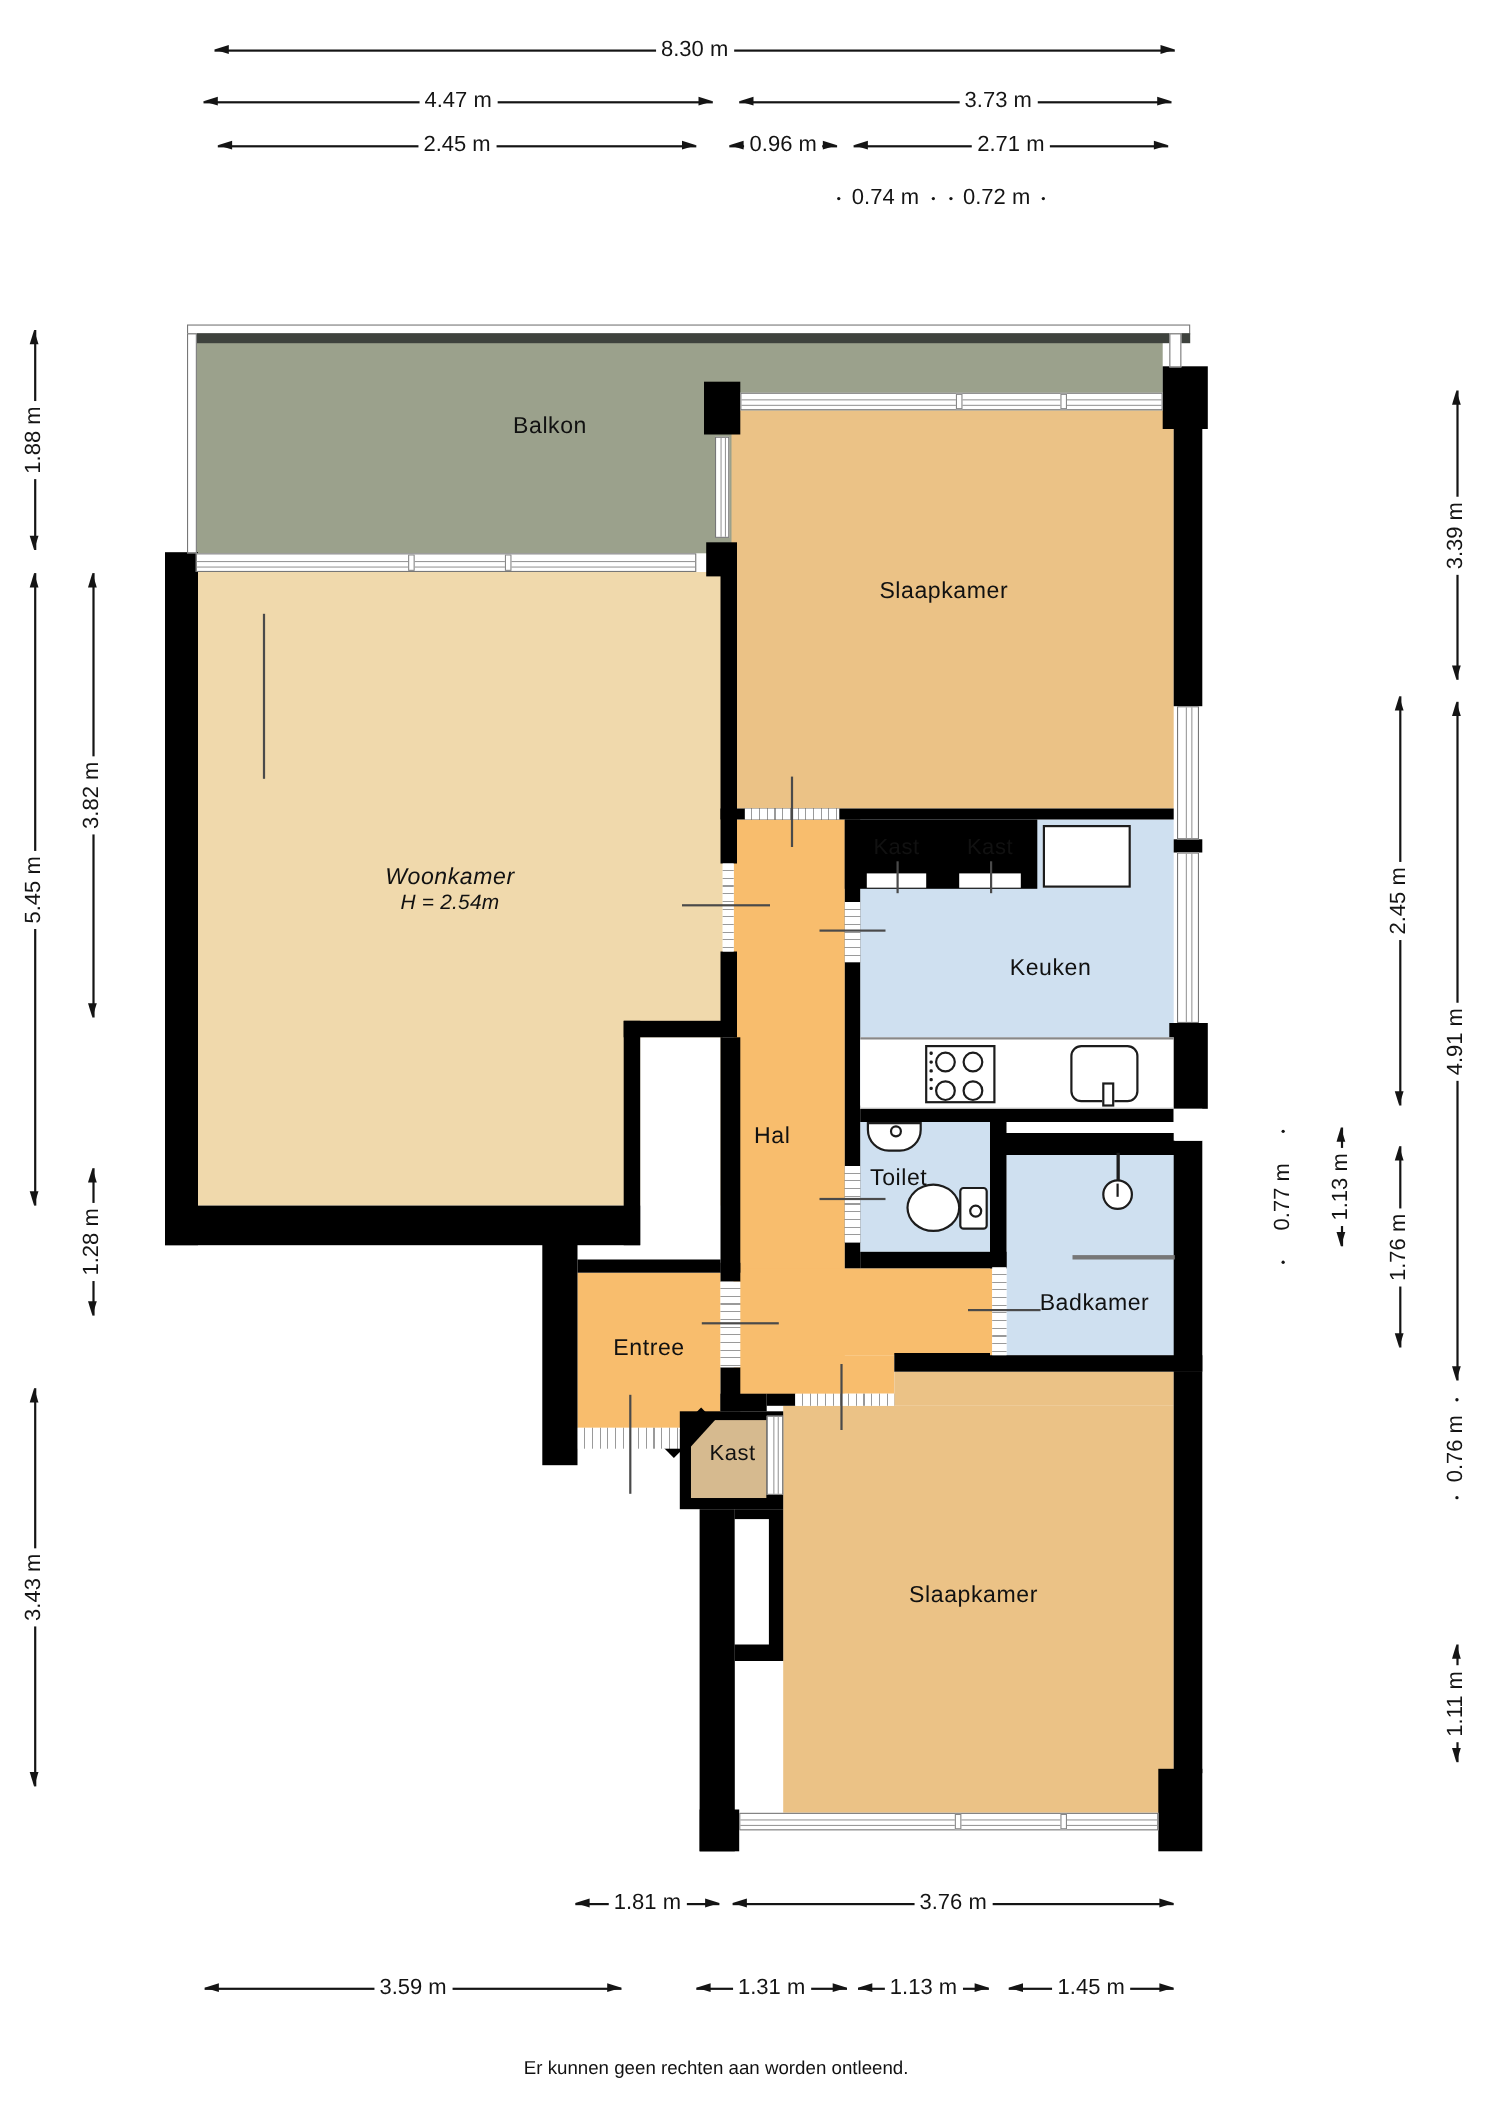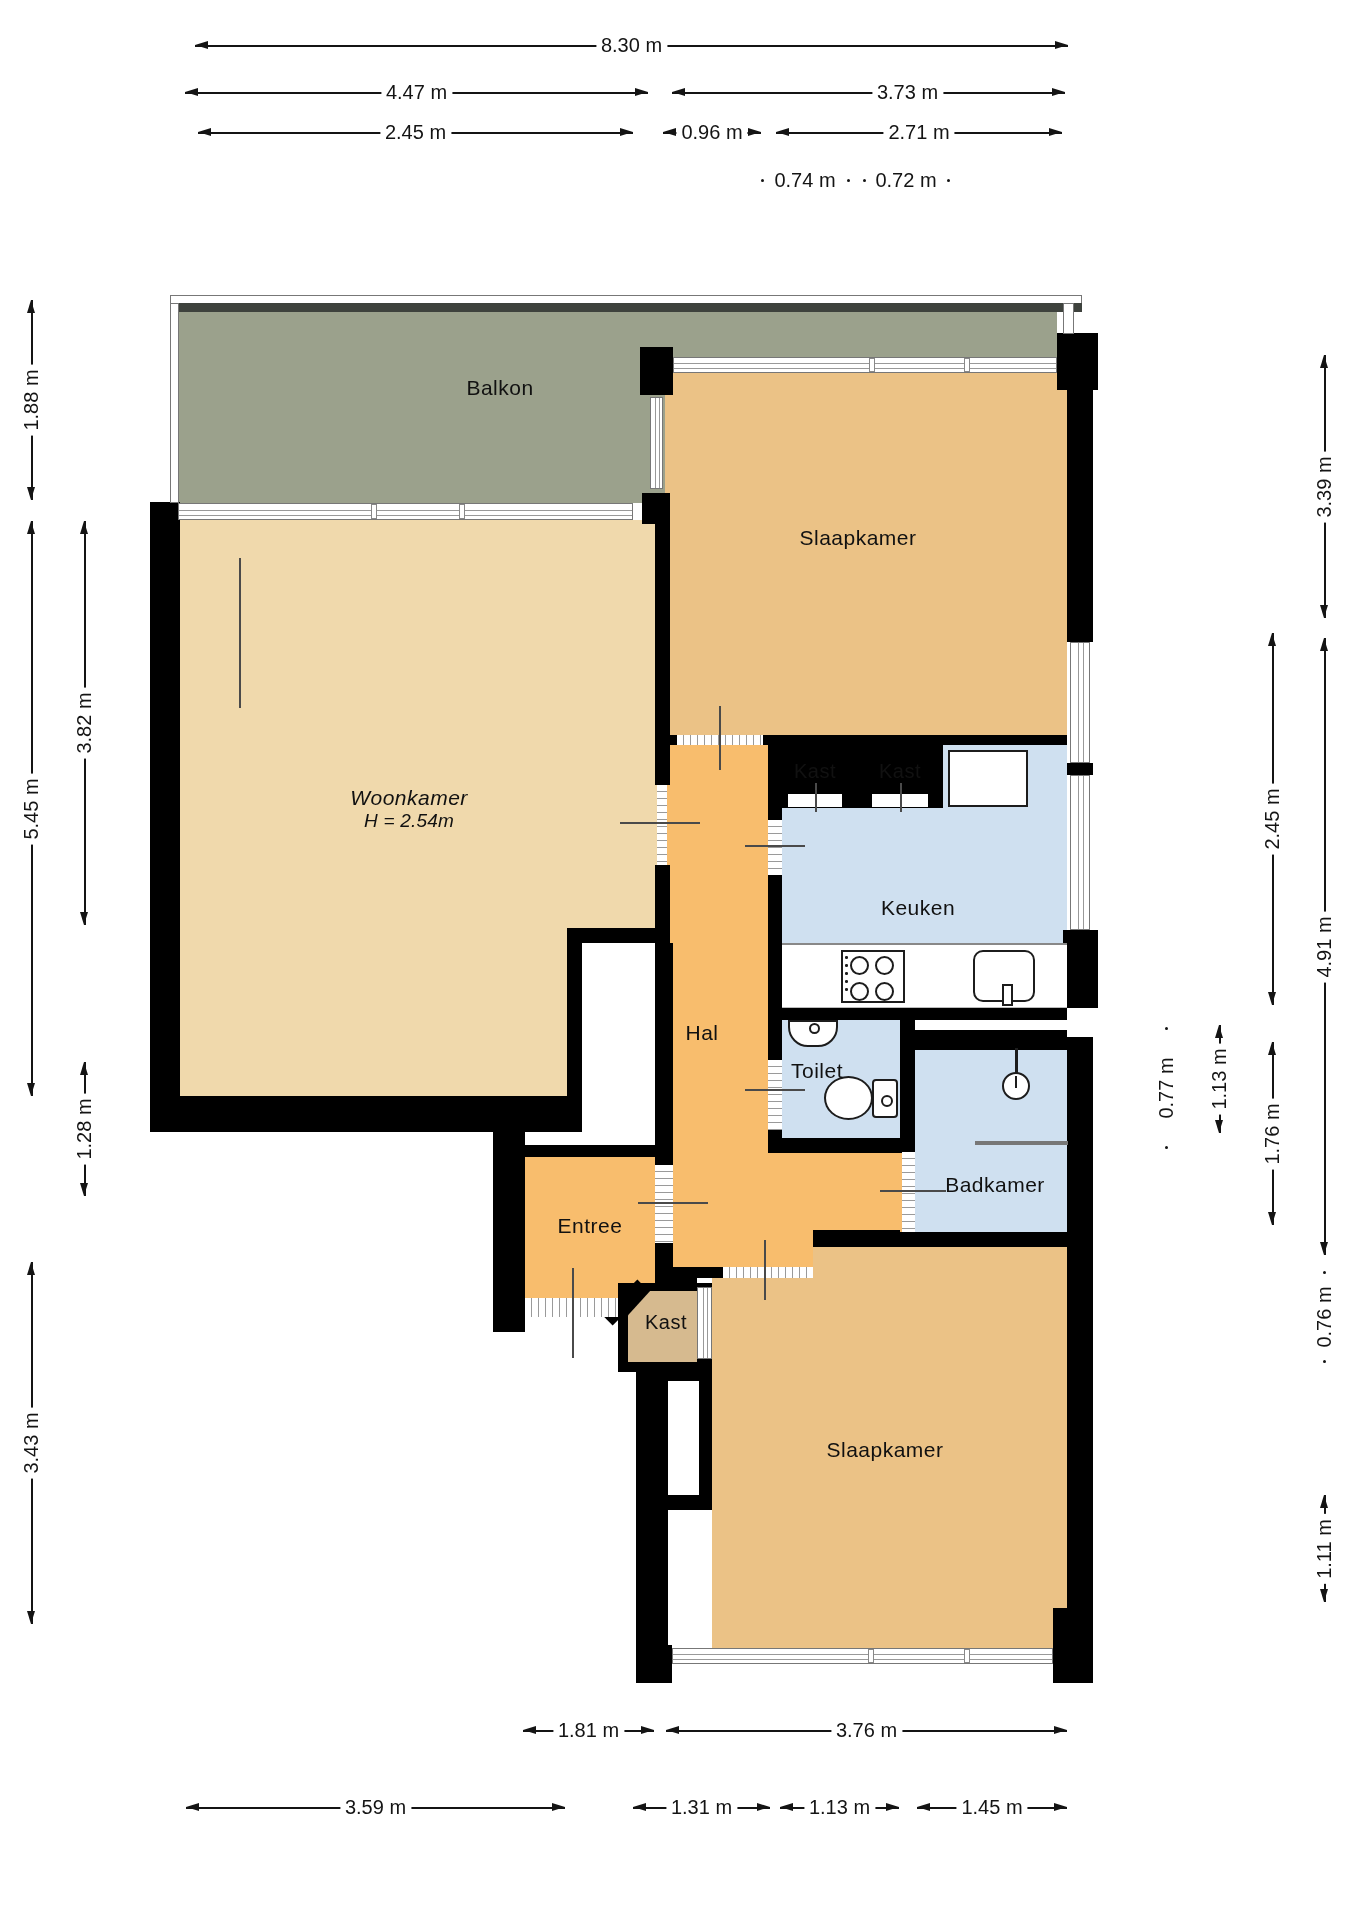--- a/index.html
+++ b/index.html
@@ -331,21 +331,22 @@
         <div class="ah" style="right: 0px; top: -4px; border-top: 4.5px solid transparent; border-bottom: 4.5px solid transparent; border-left: 13px solid rgb(20, 20, 20);"></div>
         <span class="lbl" style="left: 50%; top: 0px; transform: translate(-50%, -50%);">1.45 m</span>
       </div>
     </div>
 
   <div class="room-label" style="left:500px;top:388px;">Balkon</div>
   <div class="room-label" style="left:858px;top:538px;">Slaapkamer</div>
   <div class="room-label" style="left:409px;top:809px;font-style:italic;"><span>Woonkamer</span><span class="sub">H = 2.54m</span></div>
   <div class="room-label" style="left:815px;top:771px;font-size:20px;">Kast</div>
   <div class="room-label" style="left:900px;top:771px;font-size:20px;">Kast</div>
-  <div class="room-label" style="left:918px;top:880px;margin-top:28px;">Keuken</div>
+  <div class="room-label" style="left:955px;top:880px;">Keuken</div>
   <div class="room-label" style="left:702px;top:1033px;">Hal</div>
   <div class="room-label" style="left:817px;top:1071px;">Toilet</div>
   <div class="room-label" style="left:995px;top:1185px;">Badkamer</div>
   <div class="room-label" style="left:590px;top:1226px;">Entree</div>
   <div class="room-label" style="left:666px;top:1322px;font-size:20px;">Kast</div>
   <div class="room-label" style="left:885px;top:1450px;">Slaapkamer</div>
 
+  <div class="footer-line" style="top:1870px;">Er kunnen geen rechten aan worden ontleend.</div>
 </div>
 
 </body></html>

